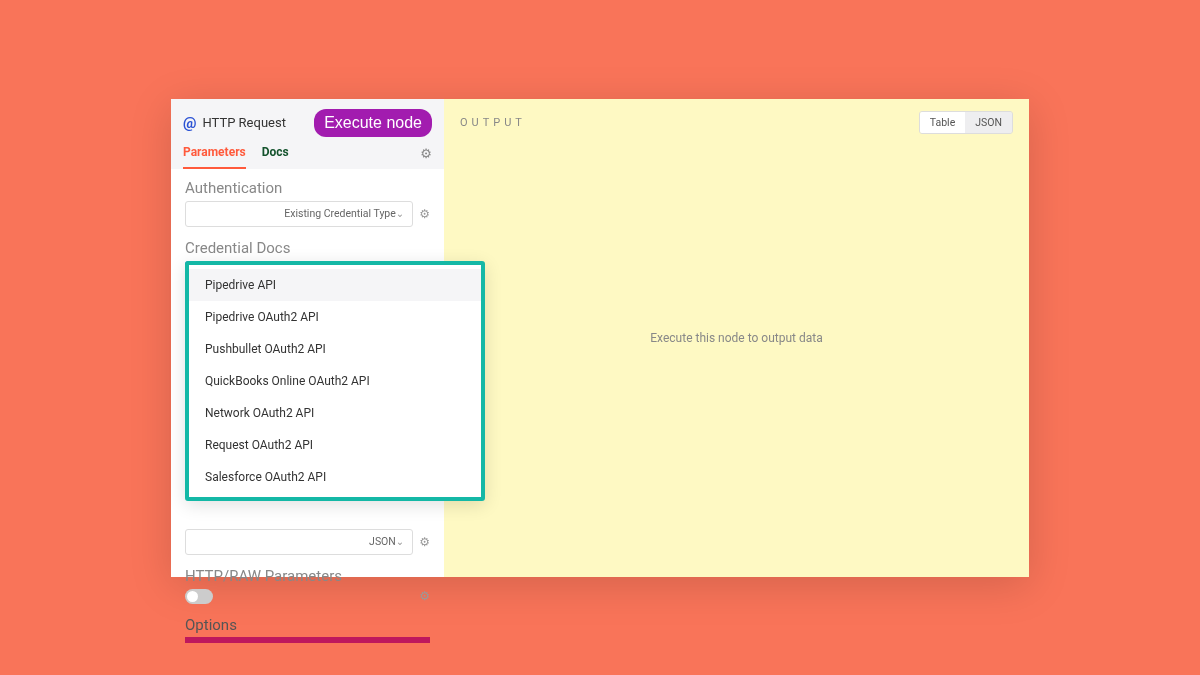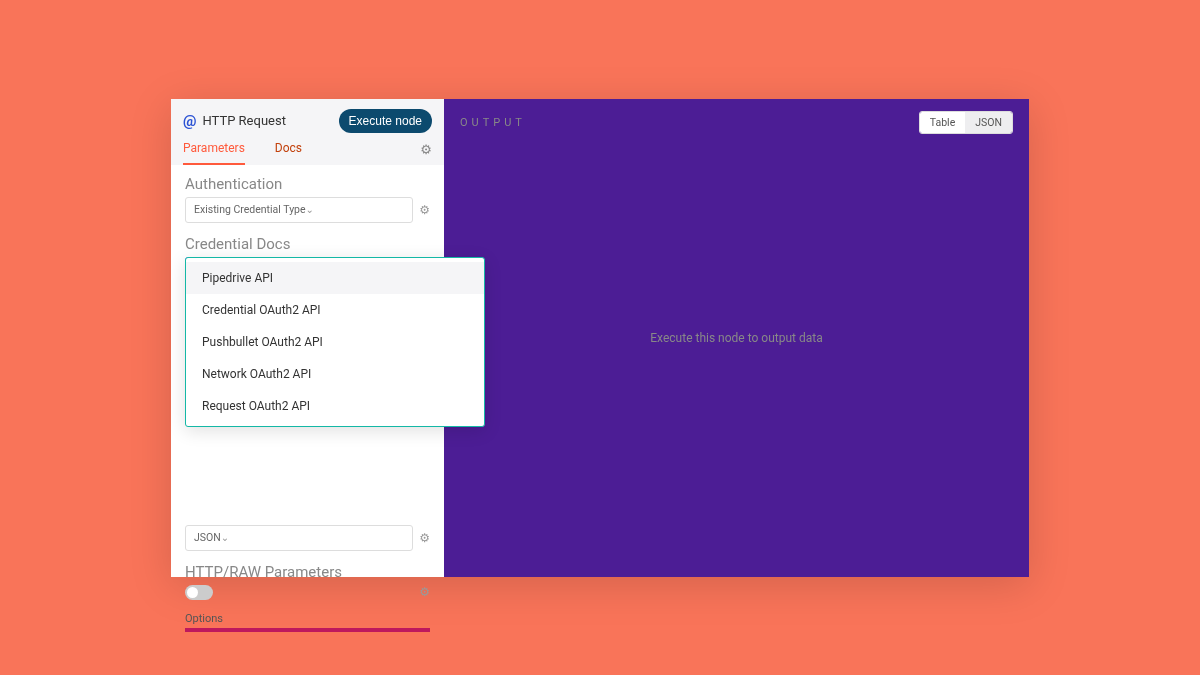--- a/index.html
+++ b/index.html
@@ -44,40 +44,41 @@
 .at-icon {
   color: #2b52d4;
   font-size: 15px;
   font-weight: bold;
 }
 .title-text {
   font-size: 13px;
   color: #333;
 }
 .execute-btn {
-  background: #0c4a6e;
+  background: #a21caf;
   color: #fff;
   border: none;
   border-radius: 12px;
-  font-size: 12px;
+  font-size: 16px;
   padding: 5px 10px;
   cursor: pointer;
 }
 .tabs-row {
   display: flex;
   align-items: center;
   justify-content: space-between;
 }
 .tabs {
   display: flex;
-  gap: 30px;
+  gap: 16px;
+  font-weight: bold;
 }
 .tab {
   font-size: 12px;
-  color: #c2410c;
+  color: #14532d;
   padding-bottom: 8px;
   cursor: pointer;
   border-bottom: 2px solid transparent;
 }
 .tab.active {
   color: #ff5a3c;
   border-bottom: 2px solid #ff5a3c;
 }
 .gear {
   color: #888;
@@ -103,21 +104,21 @@
   gap: 6px;
 }
 .select {
   flex: 1;
   border: 1px solid #ddd;
   border-radius: 3px;
   height: 26px;
   padding: 0 8px;
   display: flex;
   align-items: center;
-  justify-content: flex-start;
+  justify-content: flex-end;
   font-size: 10.5px;
   color: #666;
   cursor: pointer;
   background: #fff;
 }
 .select.focused {
   border: 1px solid #5c5cff;
 }
 .chev {
   color: #999;
@@ -127,21 +128,21 @@
   color: #999;
   font-size: 12px;
   cursor: pointer;
 }
 .dropdown {
   position: absolute;
   top: 92px;
   left: 14px;
   width: 300px;
   background: #fff;
-  border: 1px solid #14b8a6;
+  border: 4px solid #14b8a6;
   border-radius: 3px;
   box-shadow: 0 4px 18px rgba(0,0,0,0.12);
   z-index: 10;
   padding: 4px 0;
 }
 .dropdown-item {
   padding: 9px 16px;
   font-size: 12px;
   color: #333;
   cursor: pointer;
@@ -167,31 +168,31 @@
   content: "";
   position: absolute;
   left: 2px;
   top: 2px;
   width: 11px;
   height: 11px;
   background: #fff;
   border-radius: 50%;
 }
 .options-label {
-  font-size: 11px;
+  font-size: 15px;
   color: #555;
-  border-bottom: 4px solid #be185d;
+  border-bottom: 6px solid #be185d;
   padding-bottom: 3px;
 }
 .spacer-content {
   height: 230px;
 }
 .right {
   flex: 1;
-  background: #4c1d95;
+  background: #fef9c3;
   padding: 12px 16px;
   position: relative;
 }
 .output-header {
   display: flex;
   justify-content: space-between;
   align-items: center;
 }
 .output-title {
   font-size: 11px;
@@ -263,24 +264,26 @@
           <div class="select focused">
             <span>Action Network API</span>
             <span class="chev">⌃</span>
           </div>
           <span class="settings-icon">⚙</span>
         </div>
       </div>
 
       <div class="dropdown">
         <div class="dropdown-item hover">Pipedrive API</div>
-        <div class="dropdown-item">Credential OAuth2 API</div>
+        <div class="dropdown-item">Pipedrive OAuth2 API</div>
         <div class="dropdown-item">Pushbullet OAuth2 API</div>
+        <div class="dropdown-item">QuickBooks Online OAuth2 API</div>
         <div class="dropdown-item">Network OAuth2 API</div>
         <div class="dropdown-item">Request OAuth2 API</div>
+        <div class="dropdown-item">Salesforce OAuth2 API</div>
       </div>
 
       <div class="spacer-content"></div>
 
       <div class="field">
         <div class="field-row">
           <div class="select">
             <span>JSON</span>
             <span class="chev">⌄</span>
           </div>

